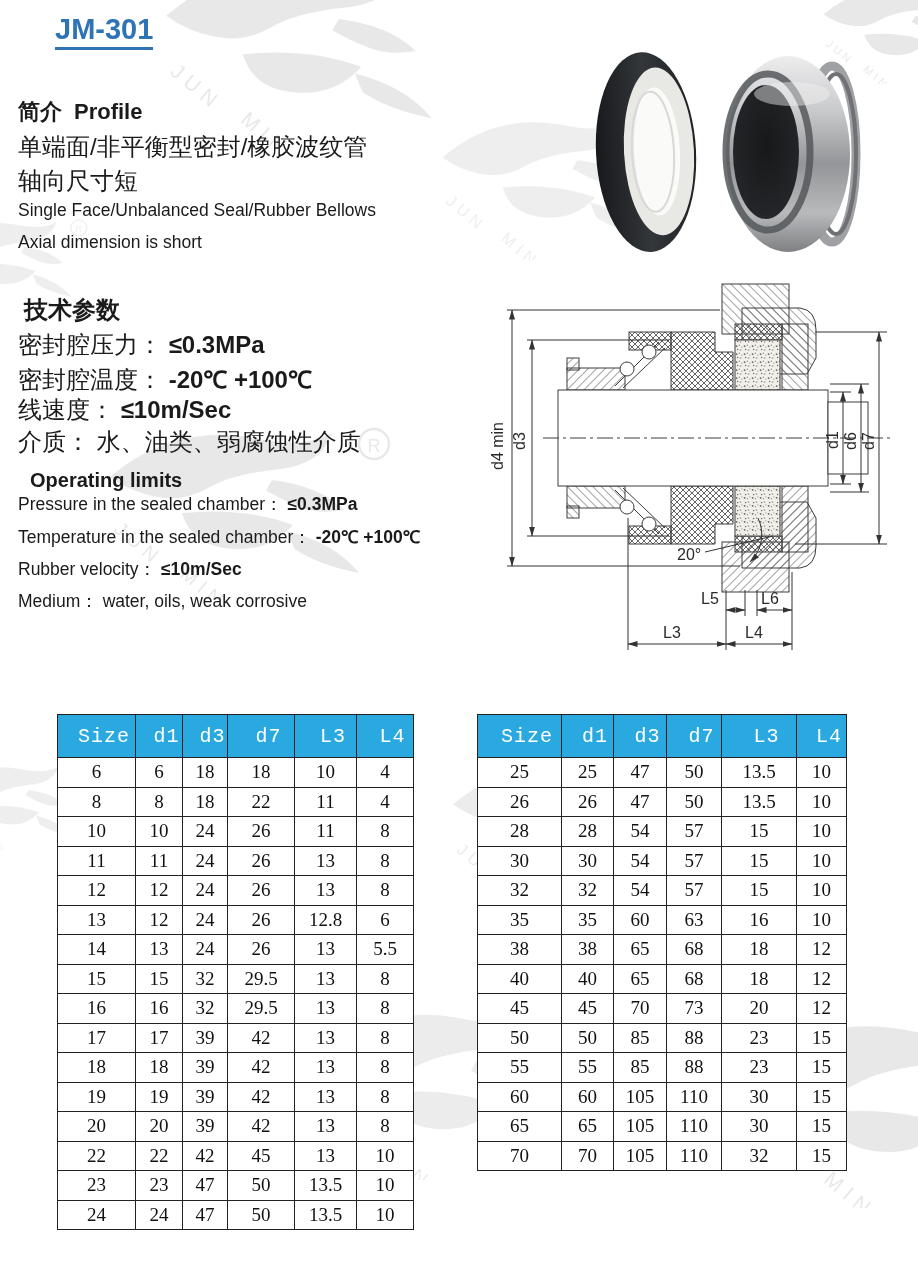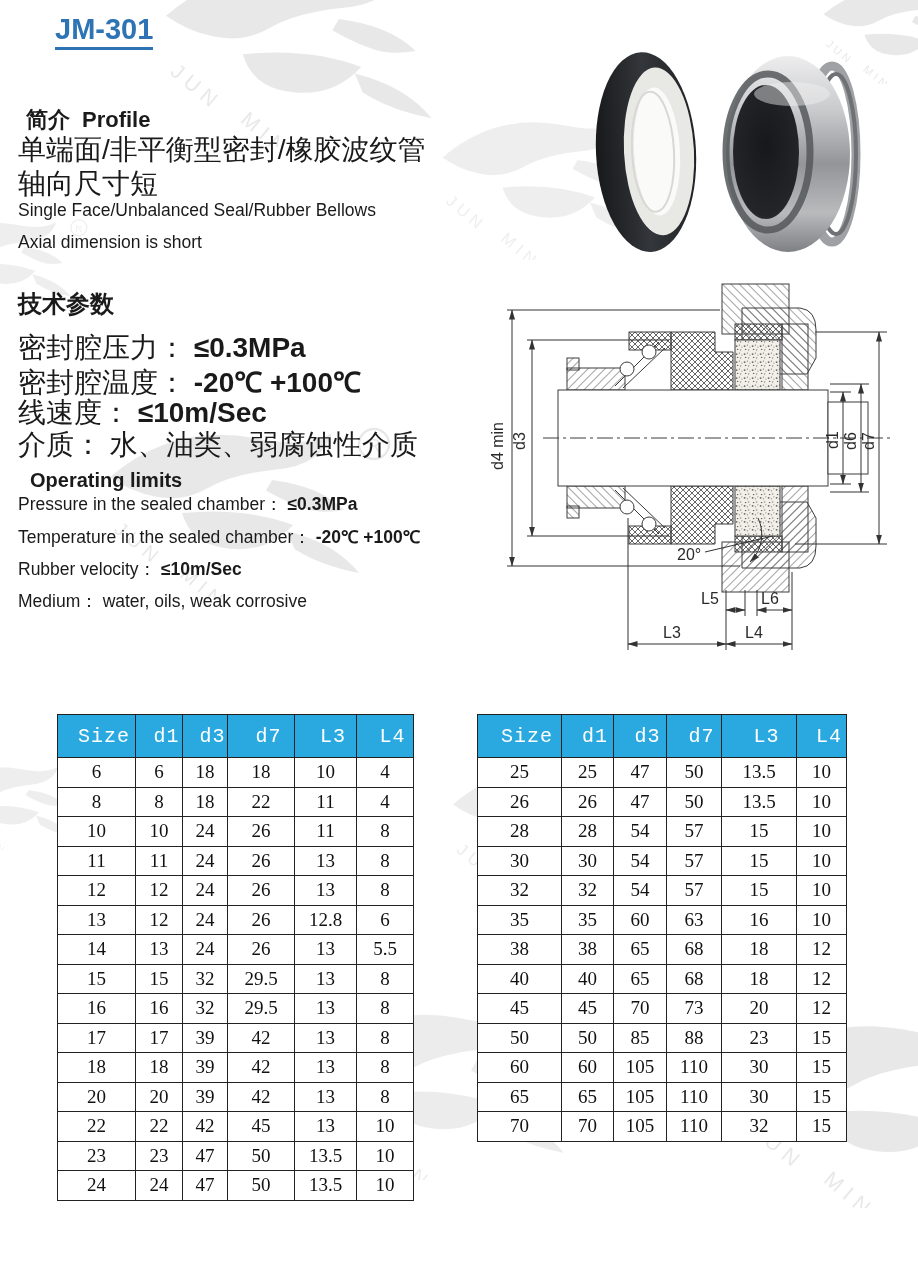--- a/index.html
+++ b/index.html
@@ -9,26 +9,26 @@
   }
   
   .wm{position:absolute;opacity:.42;pointer-events:none;}
   .wm svg{display:block;}
   
   .model-title{
     position:absolute;left:18px;top:14px;font-size:29px;font-weight:bold;
     color:#2e74b5;border-bottom:3px solid #2e74b5;padding-bottom:1px;line-height:1.1;margin-left:37px;
   }
   
-  .profile-heading{position:absolute;left:18px;top:97px;font-size:22px;font-weight:bold;margin:8px;}
+  .profile-heading{position:absolute;left:18px;top:97px;font-size:22px;font-weight:bold;margin:0;}
   .profile-heading .en{margin-left:12px;}
   .tline{position:absolute;left:18px;margin:0;white-space:nowrap;}
-  .zh20{font-size:28px;}
+  .zh20{font-size:24px;}
   .en17{font-size:17.5px;}
-  .section-heading{position:absolute;left:18px;font-size:24px;font-weight:bold;margin:0;}
+  .section-heading{position:absolute;left:18px;font-size:24px;font-weight:bold;margin:6px;}
   .sub-heading{position:absolute;left:18px;font-size:20px;font-weight:bold;margin:12px;}
   .val{font-weight:bold;}
   
   .size-table{position:absolute;border-collapse:collapse;table-layout:fixed;background:#fff;}
   .size-table,.size-table th,.size-table td{border:1.5px solid #222;}
   .size-table th{
     background:#29a9e0;color:#ffffff;height:40px;font-weight:normal;
     font-family:"Liberation Mono",monospace;font-size:20px;letter-spacing:1px;padding-left:16px;
   }
   .size-table td{
@@ -364,20 +364,28 @@
         </tr>
         <tr>
           <td>18</td>
           <td>18</td>
           <td>39</td>
           <td>42</td>
           <td>13</td>
           <td>8</td>
         </tr>
         <tr>
+          <td>19</td>
+          <td>19</td>
+          <td>39</td>
+          <td>42</td>
+          <td>13</td>
+          <td>8</td>
+        </tr>
+        <tr>
           <td>20</td>
           <td>20</td>
           <td>39</td>
           <td>42</td>
           <td>13</td>
           <td>8</td>
         </tr>
         <tr>
           <td>22</td>
           <td>22</td>
@@ -499,20 +507,28 @@
         </tr>
         <tr>
           <td>50</td>
           <td>50</td>
           <td>85</td>
           <td>88</td>
           <td>23</td>
           <td>15</td>
         </tr>
         <tr>
+          <td>55</td>
+          <td>55</td>
+          <td>85</td>
+          <td>88</td>
+          <td>23</td>
+          <td>15</td>
+        </tr>
+        <tr>
           <td>60</td>
           <td>60</td>
           <td>105</td>
           <td>110</td>
           <td>30</td>
           <td>15</td>
         </tr>
         <tr>
           <td>65</td>
           <td>65</td>

